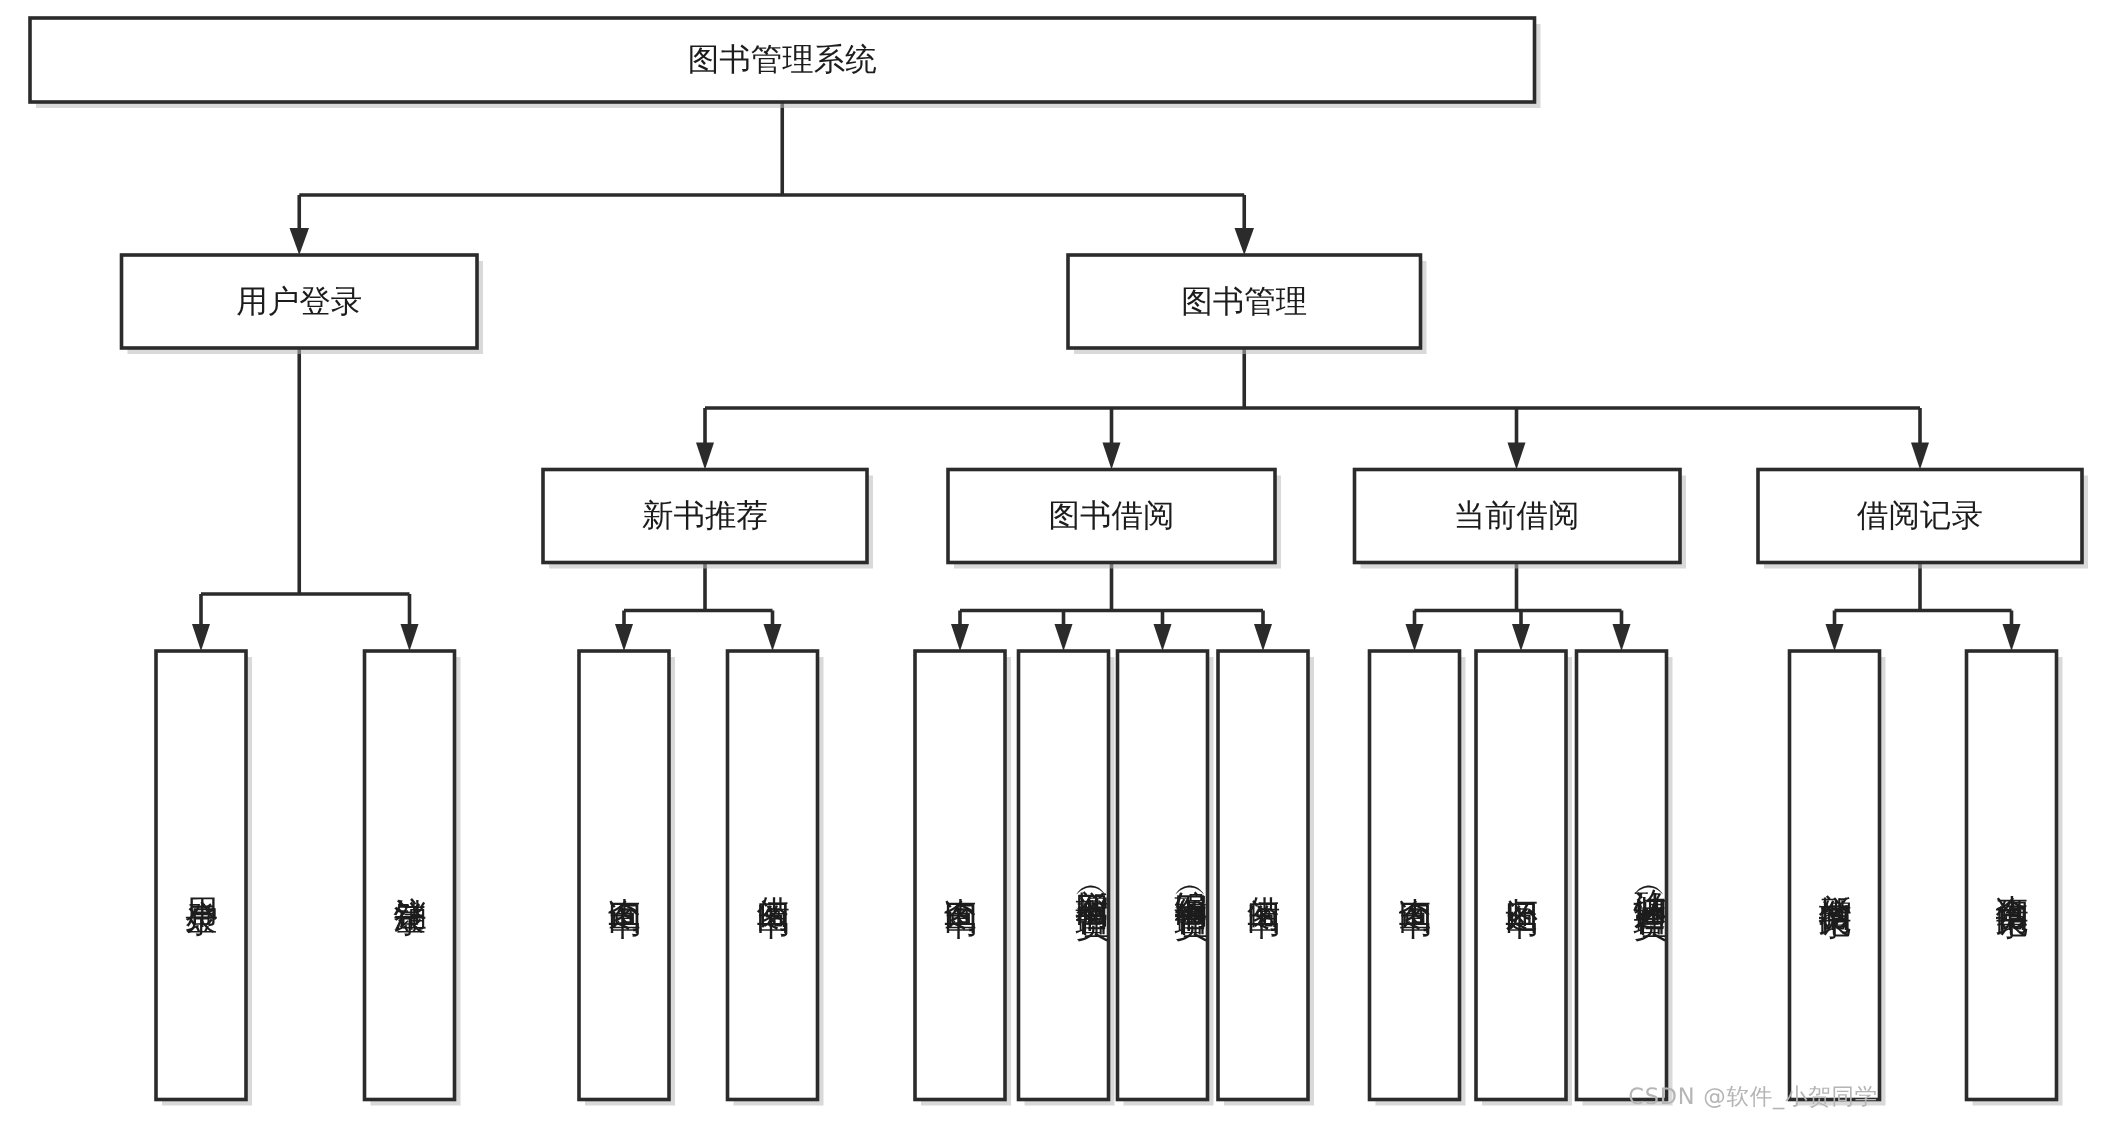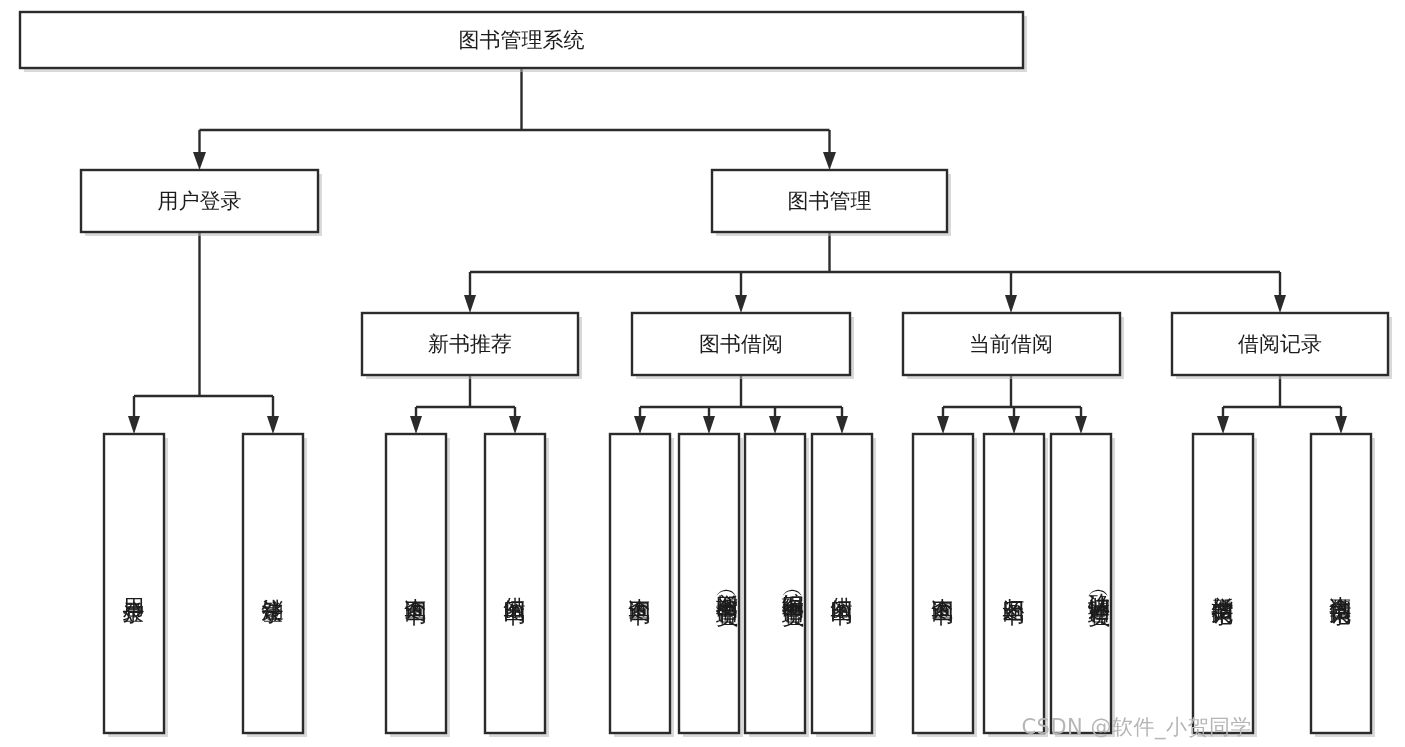--- a/index.html
+++ b/index.html
@@ -68,21 +68,21 @@
     justify-content: center;
     white-space: nowrap;
     pointer-events: none;
     user-select: none;
   }
   #watermark {
     position: absolute;
     right: 8px;
     bottom: 6px;
     font-family: "DejaVu Sans", "Liberation Sans", sans-serif;
-    font-size: 21px;
+    font-size: 15px;
     color: #b5b5b5;
     letter-spacing: 0.5px;
     white-space: nowrap;
   }
 </style>
 </head>
 <body>
 
 <div id="diagram-root">
 

